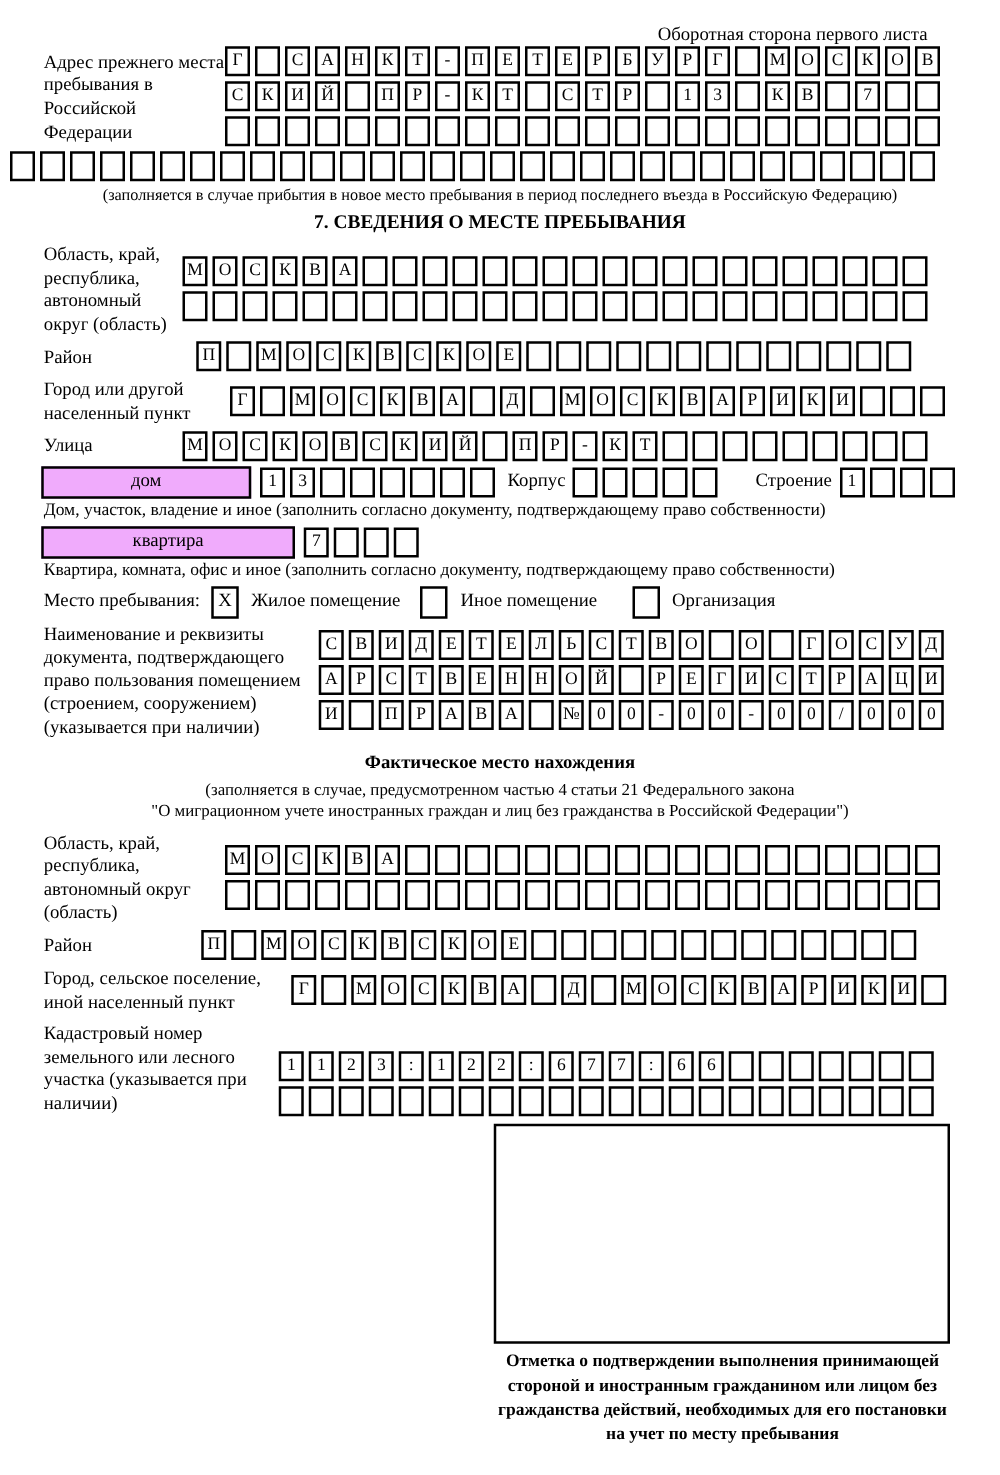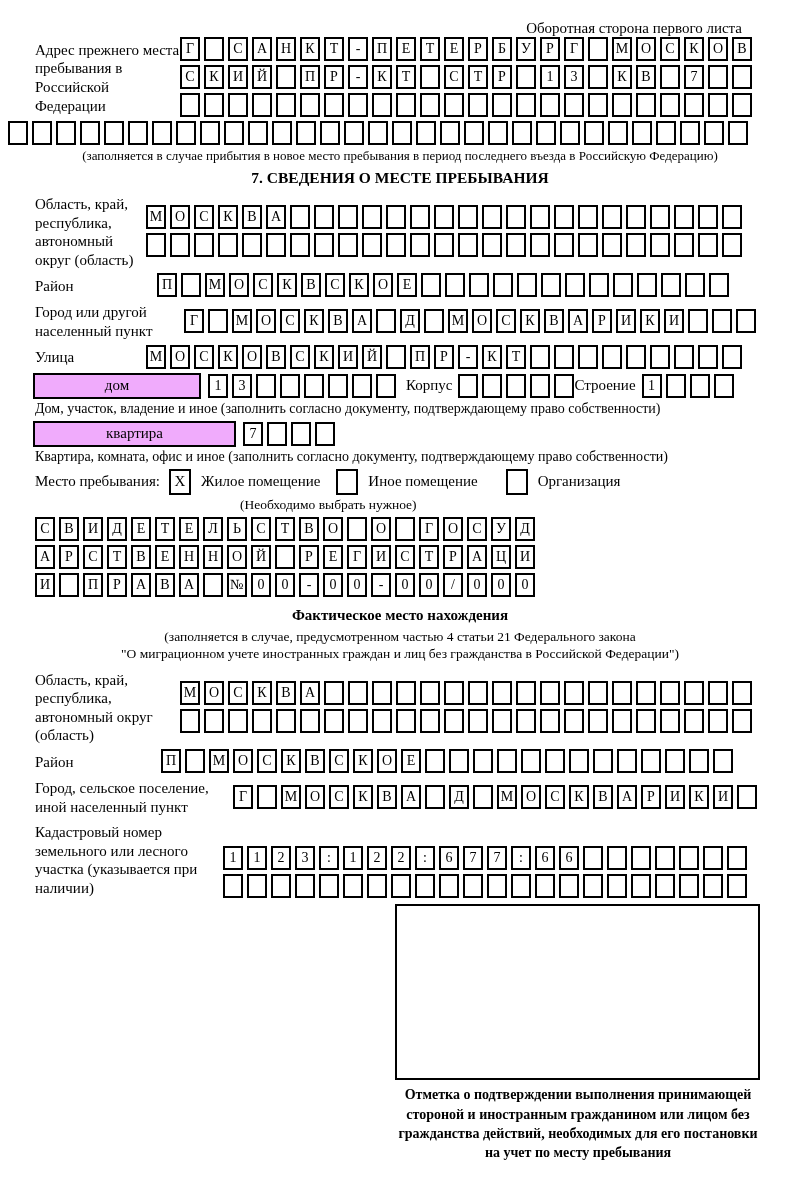--- a/index.html
+++ b/index.html
@@ -346,21 +346,21 @@
         <span class="cbox"></span>
       </div>
     <span class="inlinelabel" style="margin-left:10px;">Корпус</span>
     <div class="boxrow">
         <span class="cbox"></span>
         <span class="cbox"></span>
         <span class="cbox"></span>
         <span class="cbox"></span>
         <span class="cbox"></span>
       </div>
-    <span class="inlinelabel" style="margin-left:0;">Строение</span>
+    <span class="inlinelabel" style="margin-left:30px;">Строение</span>
     <div class="boxrow">
         <span class="cbox">1</span>
         <span class="cbox"></span>
         <span class="cbox"></span>
         <span class="cbox"></span>
       </div>
   </div>
   <div class="smallnote">Дом, участок, владение и иное (заполнить согласно документу, подтверждающему право собственности)</div>
 
   <div class="houserow">
@@ -376,24 +376,24 @@
 
   <div class="stayrow">
     <span class="flabel" style="padding-top:0;">Место пребывания:</span>
     <span class="cbox mark" style="margin-left:9px;">X</span>
     <span class="optlabel" style="margin-right:16px;">Жилое помещение</span>
     <span class="cbox mark"></span>
     <span class="optlabel" style="margin-right:28px;">Иное помещение</span>
     <span class="cbox mark"></span>
     <span class="optlabel">Организация</span>
   </div>
-  <div class="staynote">(Необходимо выбрать нужное)</div>
 
   <div class="sec">
     <div class="field">
+      <div class="flabel w-doc">Наименование и реквизиты документа, подтверждающего право пользования помещением (строением, сооружением) (указывается при наличии)</div>
       <div class="rows">
         <div class="boxrow">
             <span class="cbox">С</span>
             <span class="cbox">В</span>
             <span class="cbox">И</span>
             <span class="cbox">Д</span>
             <span class="cbox">Е</span>
             <span class="cbox">Т</span>
             <span class="cbox">Е</span>
             <span class="cbox">Л</span>

